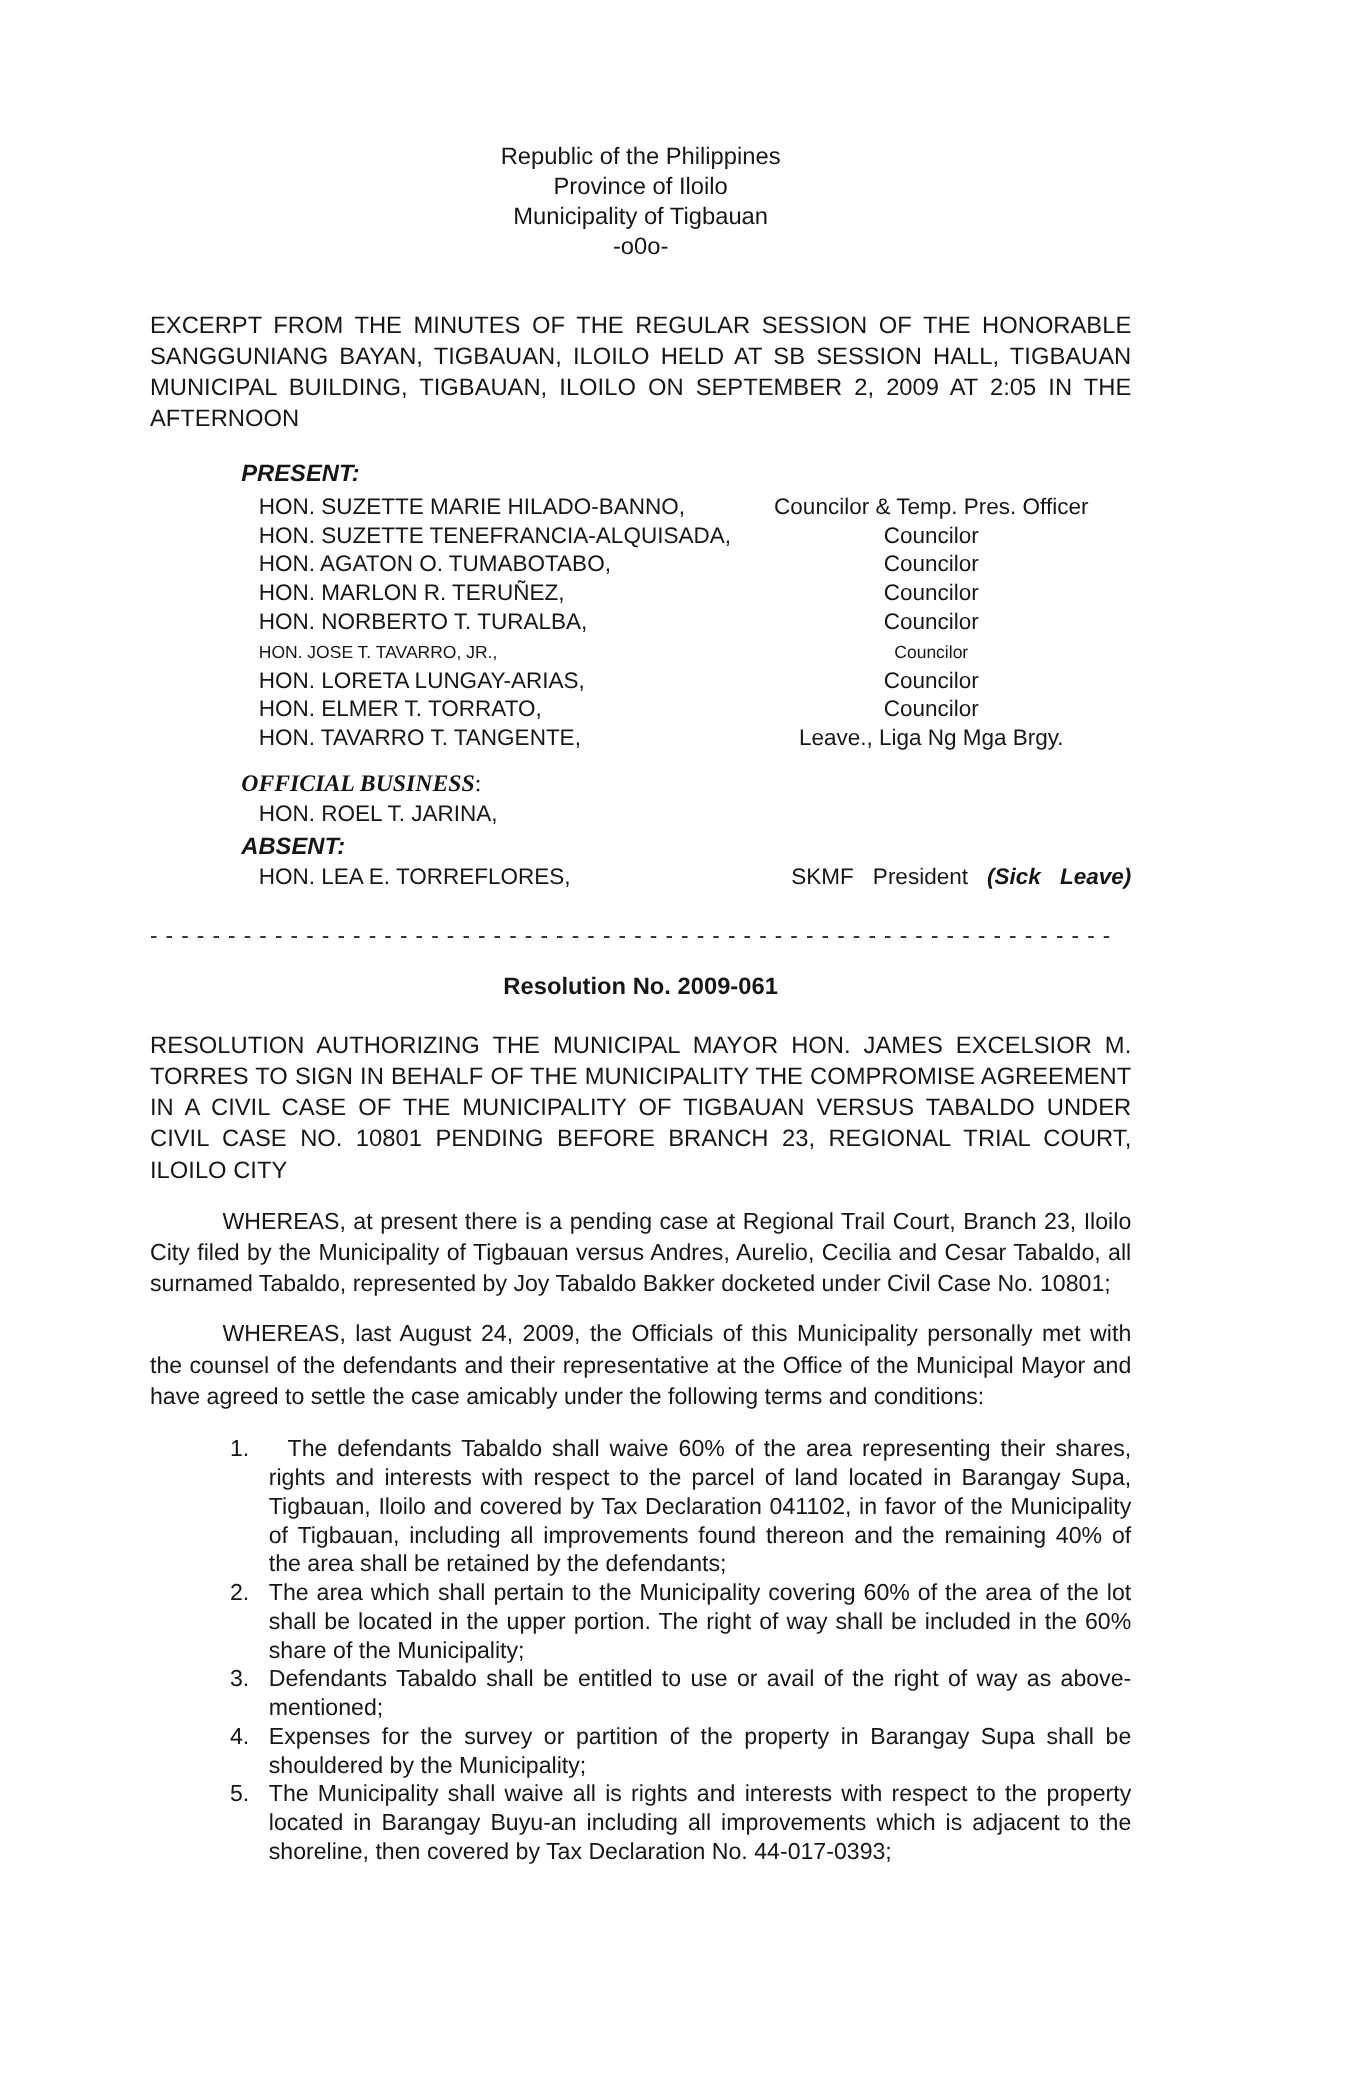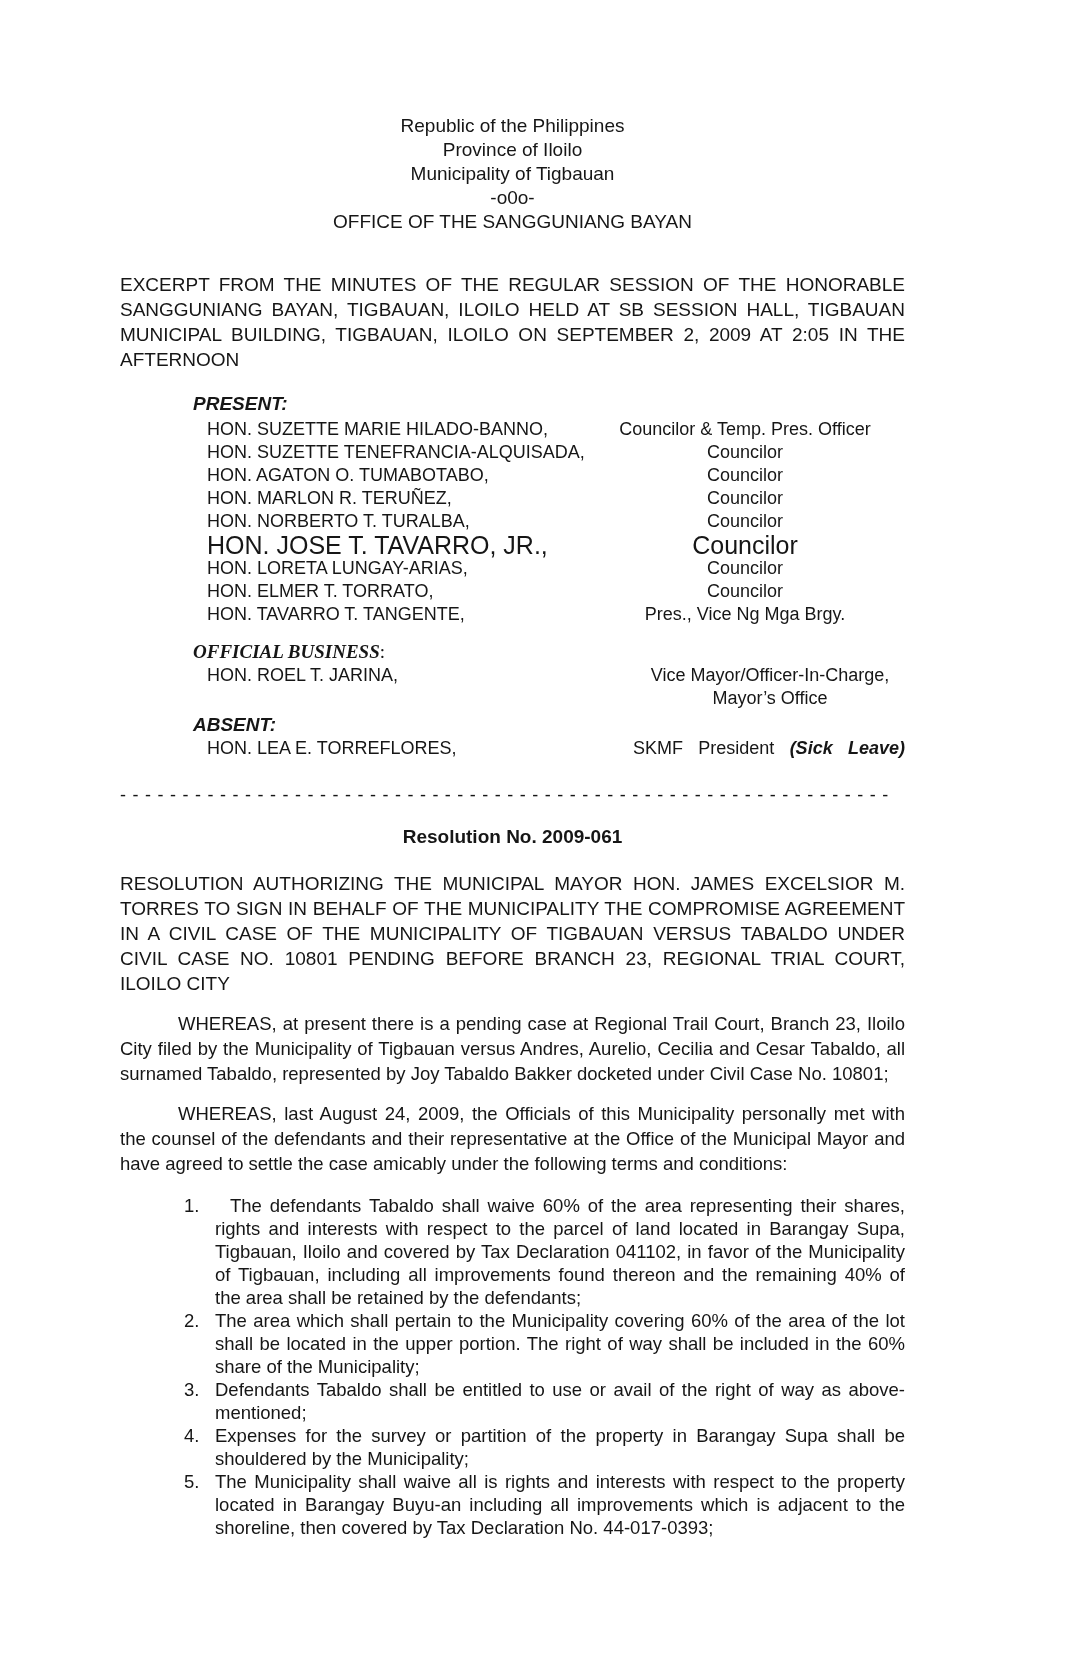--- a/index.html
+++ b/index.html
@@ -36,21 +36,21 @@
     line-height: 24px;
     font-weight: bold;
     font-style: italic;
   }
   .sec-heading .colon { font-weight: normal; font-style: normal; }
 
   .roster { margin-top: 2px; font-size: 18px; line-height: 23px; }
   .row { display: flex; padding-left: 87px; }
   .row .name { flex: 0 0 378px; }
   .row .pos { flex: 1; text-align: center; }
-  .row-large { font-size: 25px; line-height: 24px; }
+  .row-large { font-size: 14px; line-height: 24px; }
 
   .ob-heading { margin-top: 14px; font-family: Liberation Serif, serif; }
   .ob-row { font-size: 18px; line-height: 23px; }
   .pos-stack {
     flex: 1;
     display: flex;
     flex-direction: column;
     text-align: center;
     padding-left: 50px;
   }
@@ -113,21 +113,20 @@
 <body>
 
 <div class="page">
   <div class="doc">
 
     <header class="letterhead">
       <span class="hline">Republic of the Philippines</span>
       <span class="hline">Province of Iloilo</span>
       <span class="hline">Municipality of Tigbauan</span>
       <span class="hline">-o0o-</span>
-      <span class="hline">OFFICE OF THE SANGGUNIANG BAYAN</span>
     </header>
 
     <p class="excerpt">EXCERPT FROM THE MINUTES OF THE REGULAR SESSION OF THE HONORABLE SANGGUNIANG BAYAN, TIGBAUAN, ILOILO HELD AT SB SESSION HALL, TIGBAUAN MUNICIPAL BUILDING, TIGBAUAN, ILOILO ON SEPTEMBER 2, 2009 AT 2:05 IN THE AFTERNOON</p>
 
     <div class="sec-heading">PRESENT:</div>
 
     <div class="roster">
       <div class="row">
         <span class="name">HON. SUZETTE MARIE HILADO-BANNO,</span>
         <span class="pos">Councilor &amp; Temp. Pres. Officer</span>
@@ -155,34 +154,30 @@
       <div class="row">
         <span class="name">HON. LORETA LUNGAY-ARIAS,</span>
         <span class="pos">Councilor</span>
       </div>
       <div class="row">
         <span class="name">HON. ELMER T. TORRATO,</span>
         <span class="pos">Councilor</span>
       </div>
       <div class="row">
         <span class="name">HON. TAVARRO T. TANGENTE,</span>
-        <span class="pos">Pres., Vice Ng Mga Brgy.</span>
+        <span class="pos">Leave., Liga Ng Mga Brgy.</span>
       </div>
     </div>
 
     <div class="sec-heading ob-heading">
       <span>OFFICIAL BUSINESS</span><span class="colon">:</span>
     </div>
 
     <div class="row ob-row">
       <span class="name">HON. ROEL T. JARINA,</span>
-      <span class="pos-stack">
-        <span>Vice Mayor/Officer-In-Charge,</span>
-        <span>Mayor’s Office</span>
-      </span>
     </div>
 
     <div class="sec-heading absent-heading">ABSENT:</div>
 
     <div class="row absent-row">
       <span class="name">HON. LEA E. TORREFLORES,</span>
       <span class="pos-justify">
         <span>SKMF</span>
         <span>President</span>
         <span class="italic">(Sick</span>

